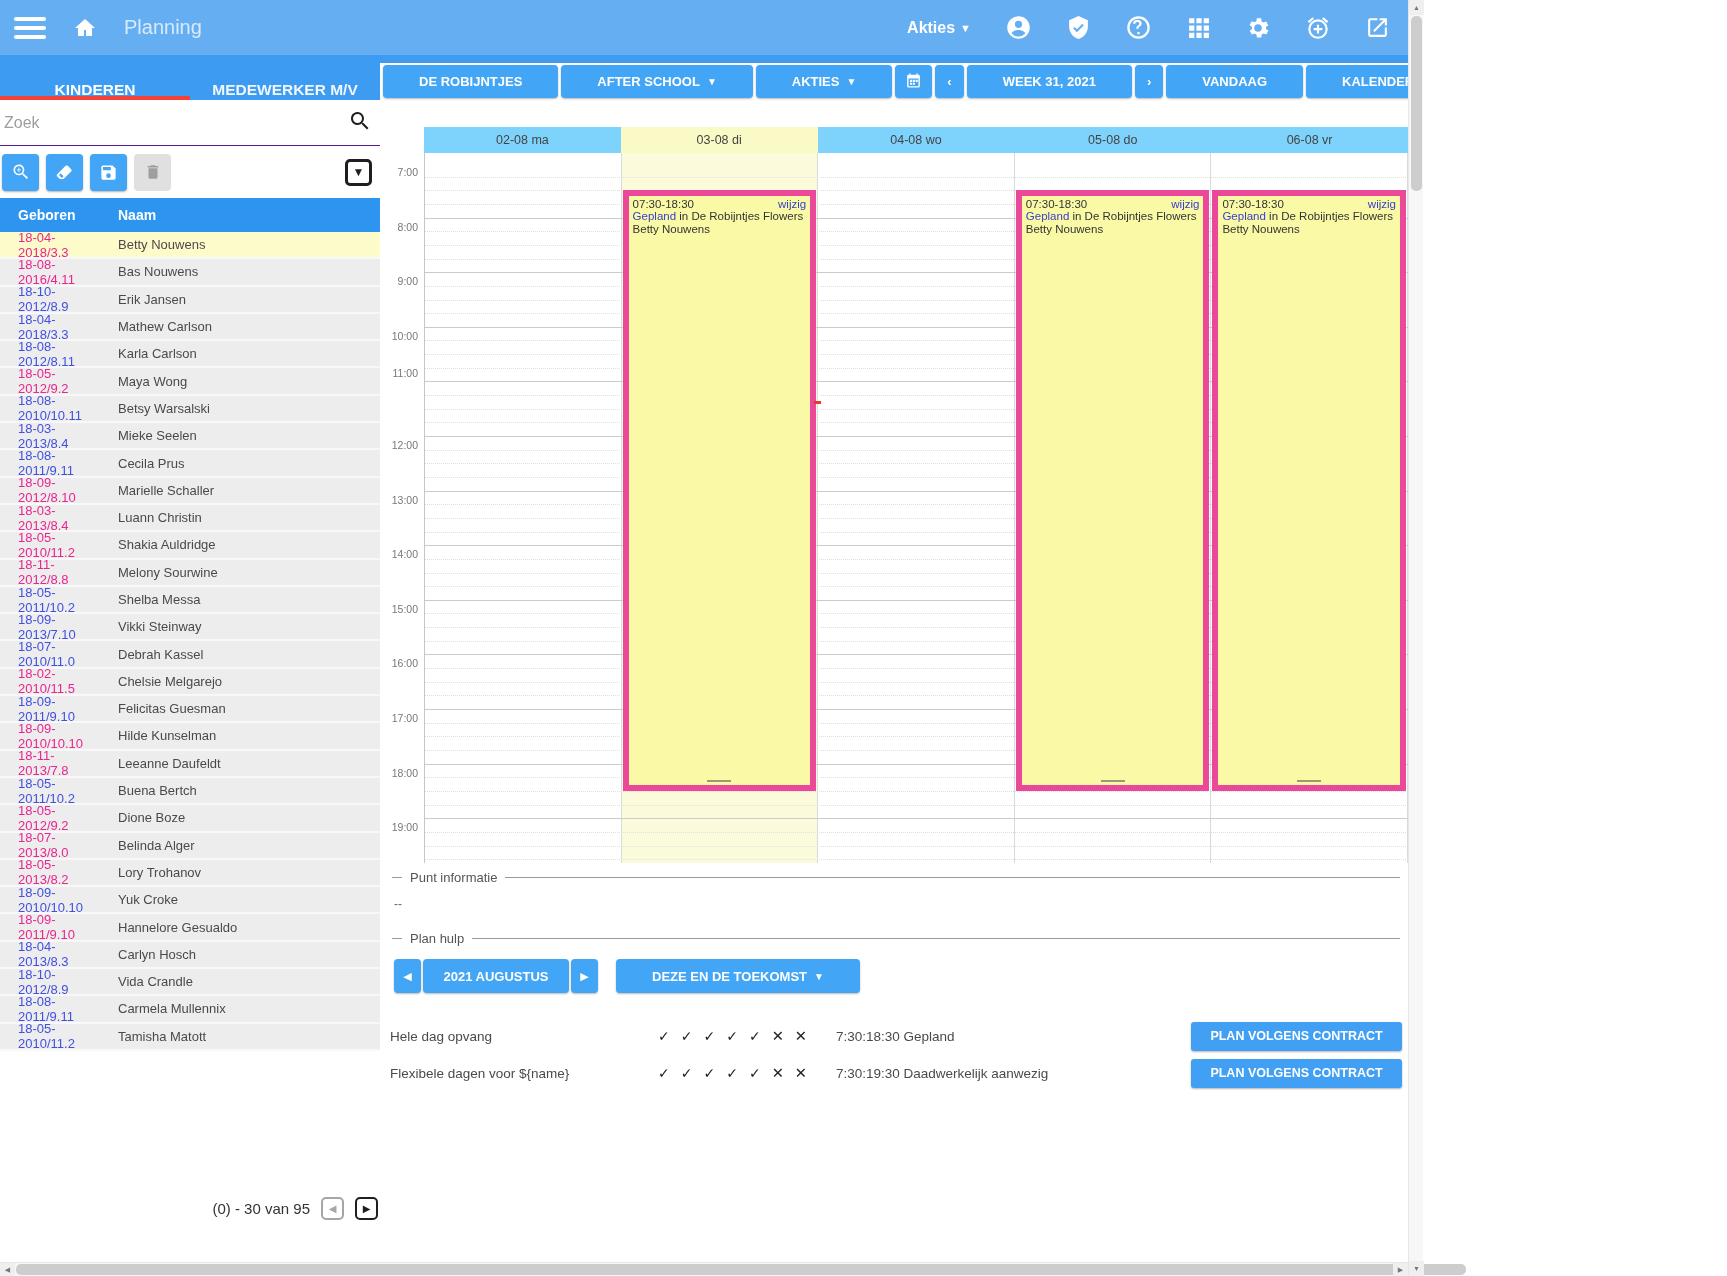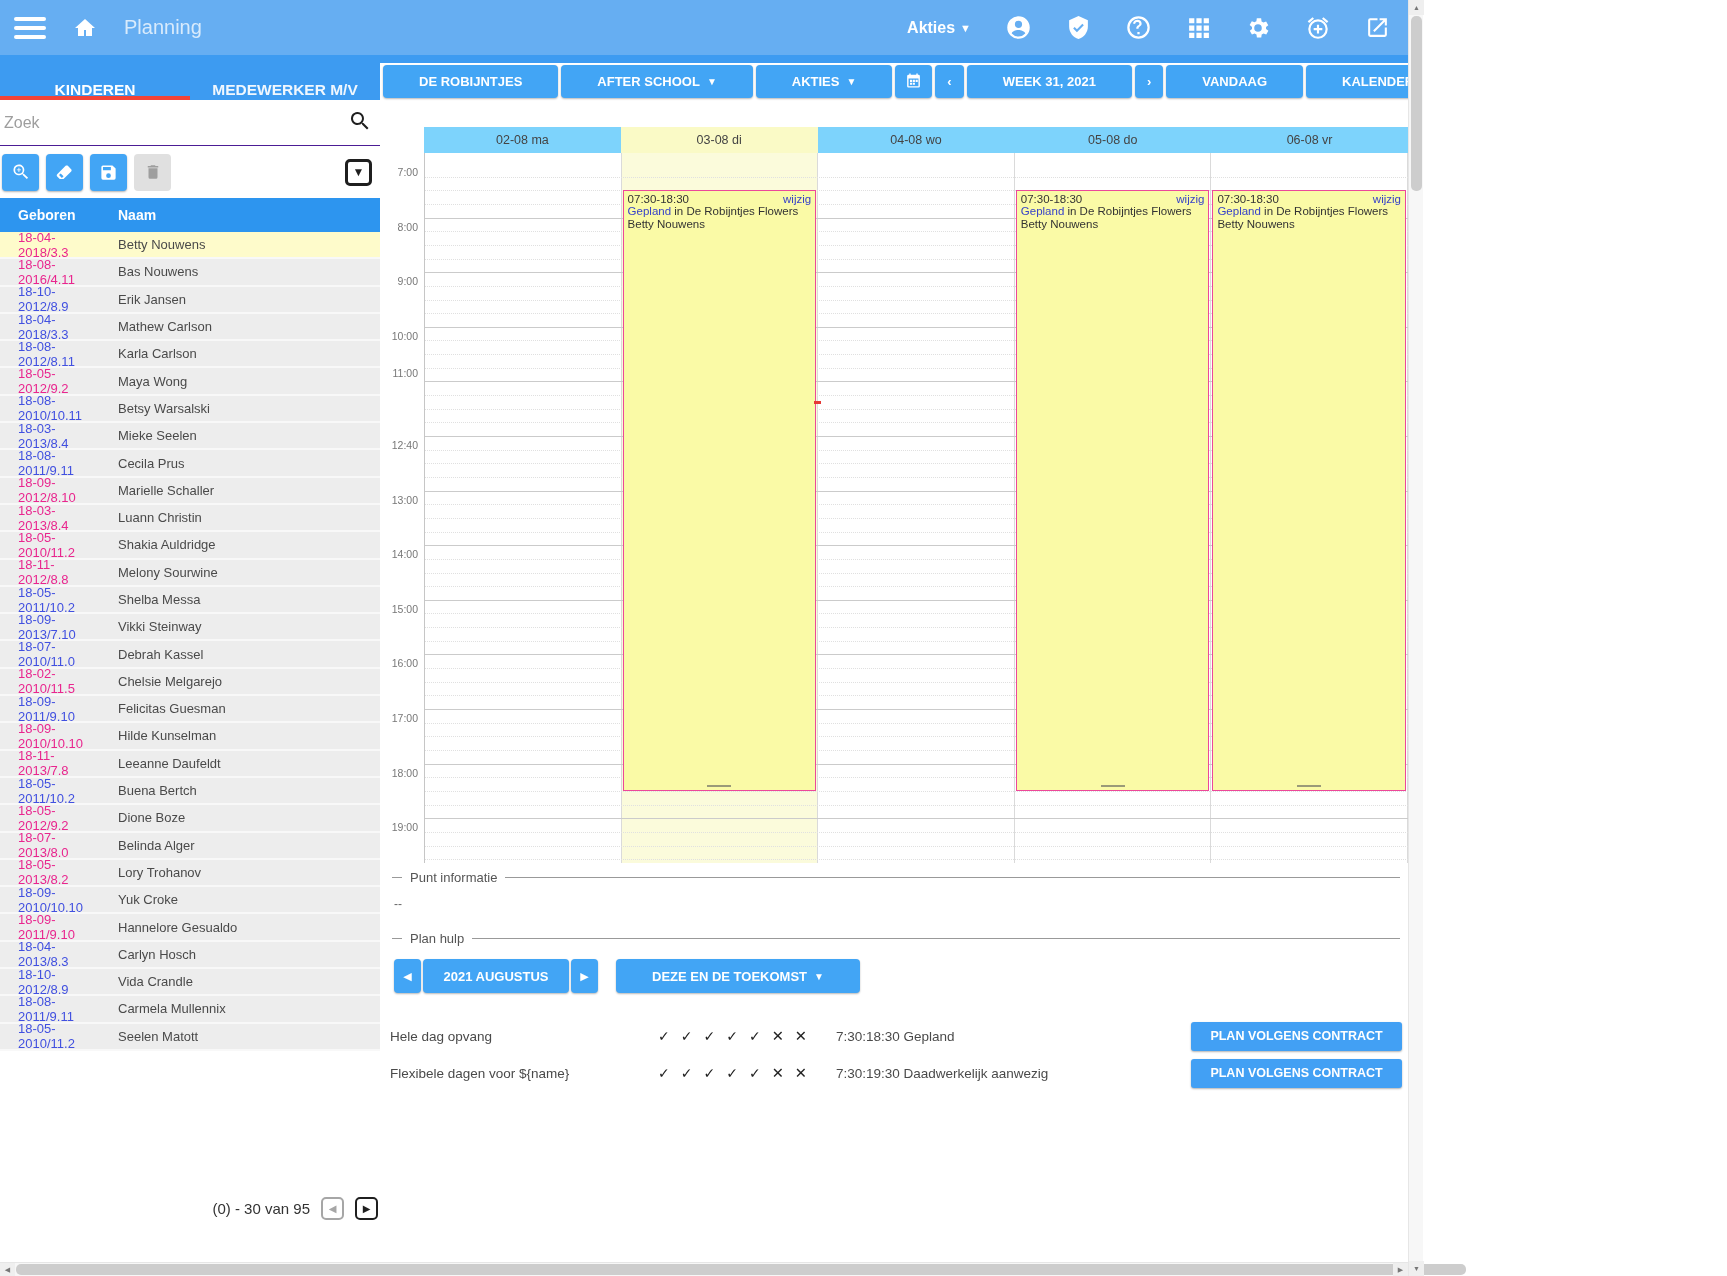--- a/index.html
+++ b/index.html
@@ -63,21 +63,21 @@
   .dh-cell { flex:1; background:#7dd3fc; color:#444; font-size:12.5px; display:flex; align-items:center; justify-content:center; }
   .dh-cell.hl { background:#FAFAC6; }
   .grid { display:flex; height:710px; overflow:hidden; position:relative; }
   .gutter { width:44px; position:relative; }
   .glabel { position:absolute; right:6px; font-size:10.5px; color:#777; }
   .gbody { flex:1; position:relative; border-left:1px solid #C6C6C6; }
   .hrow { position:absolute; left:0; right:0; border-top:1px solid #CBCBCB; z-index:1; pointer-events:none; }
   .qline { position:absolute; left:0; right:0; border-top:1px dotted #E0E0E0; z-index:1; pointer-events:none; }
   .gcol { position:absolute; top:0; bottom:0; border-right:1px solid #DADADA; z-index:0; }
   .gcol.hl { background:#FBFBDB; }
-  .event { position:absolute; background:#FAFAA6; border:1px solid #ec4899; z-index:2; font-size:11.5px; color:#333; cursor:pointer; }
+  .event { position:absolute; background:#FAFAA6; border:6px solid #ec4899; z-index:2; font-size:11.5px; color:#333; cursor:pointer; }
   .ev-head { display:flex; justify-content:space-between; padding:2px 4px 0 4px; }
   .ev-line { padding:0 4px; }
   .ev-name { padding:1px 4px; }
   .bluetxt { color:#3742C8; }
   .wijzig { color:#3742C8; cursor:pointer; }
   .ev-handle { position:absolute; bottom:3px; left:50%; margin-left:-12px; width:24px; border-top:2px solid #9A9A78; }
   .nowmark { position:absolute; width:7px; height:3px; background:#E53935; z-index:3; }
 
   
   .fieldset { display:flex; align-items:center; gap:8px; margin:7px 8px 0 12px; color:#555; font-size:13px; }
@@ -325,21 +325,21 @@
             <div class="krow">
               <span class="c1 geb blue">18-10-2012/8.9</span>
               <span class="c2 naam">Vida Crandle</span>
             </div>
             <div class="krow">
               <span class="c1 geb blue">18-08-2011/9.11</span>
               <span class="c2 naam">Carmela Mullennix</span>
             </div>
             <div class="krow">
               <span class="c1 geb blue">18-05-2010/11.2</span>
-              <span class="c2 naam">Seelen Matott</span>
+              <span class="c2 naam">Tamisha Matott</span>
             </div>
           </div>
         <div class="pagination">
           <span>(0) - 30 van 95</span>
           <div class="pg-btn disabled">◀</div>
           <div class="pg-btn">▶</div>
         </div>
       </aside>
 
       <section class="main">
@@ -380,21 +380,21 @@
             <div class="dh-cell">06-08 vr</div>
           </div>
 
         <div class="grid">
           <div class="gutter" id="time-gutter">
               <div class="glabel" style="top: 13px;">7:00</div>
               <div class="glabel" style="top: 67.6px;">8:00</div>
               <div class="glabel" style="top: 122.2px;">9:00</div>
               <div class="glabel" style="top: 176.8px;">10:00</div>
               <div class="glabel" style="top: 214px;">11:00</div>
-              <div class="glabel" style="top: 286px;">12:40</div>
+              <div class="glabel" style="top: 286px;">12:00</div>
               <div class="glabel" style="top: 340.6px;">13:00</div>
               <div class="glabel" style="top: 395.2px;">14:00</div>
               <div class="glabel" style="top: 449.8px;">15:00</div>
               <div class="glabel" style="top: 504.4px;">16:00</div>
               <div class="glabel" style="top: 559px;">17:00</div>
               <div class="glabel" style="top: 613.6px;">18:00</div>
               <div class="glabel" style="top: 668.2px;">19:00</div>
             </div>
           <div class="gbody" id="grid-body">
               <div class="gcol" style="left: 0%; width: 20%;"></div>

